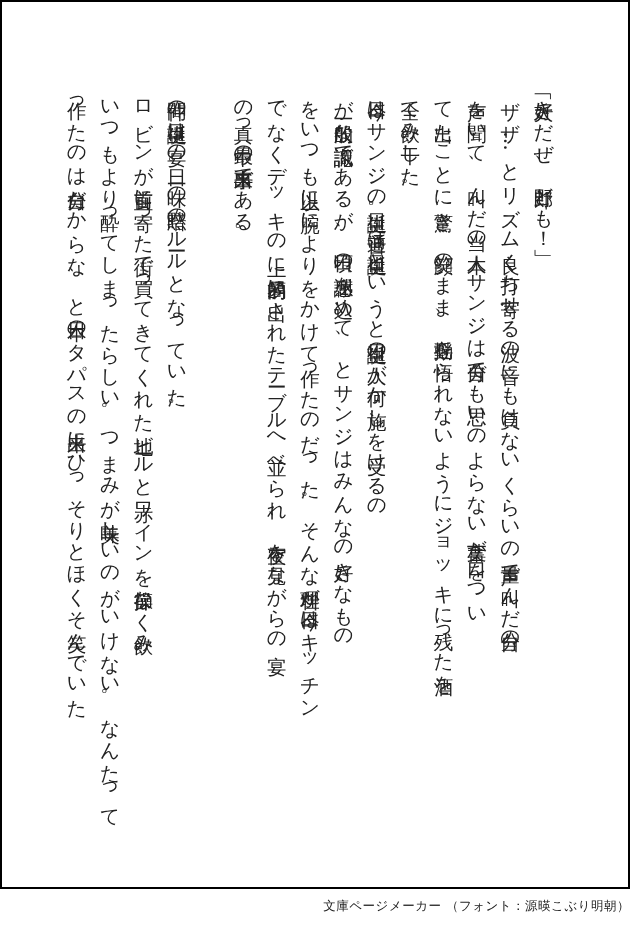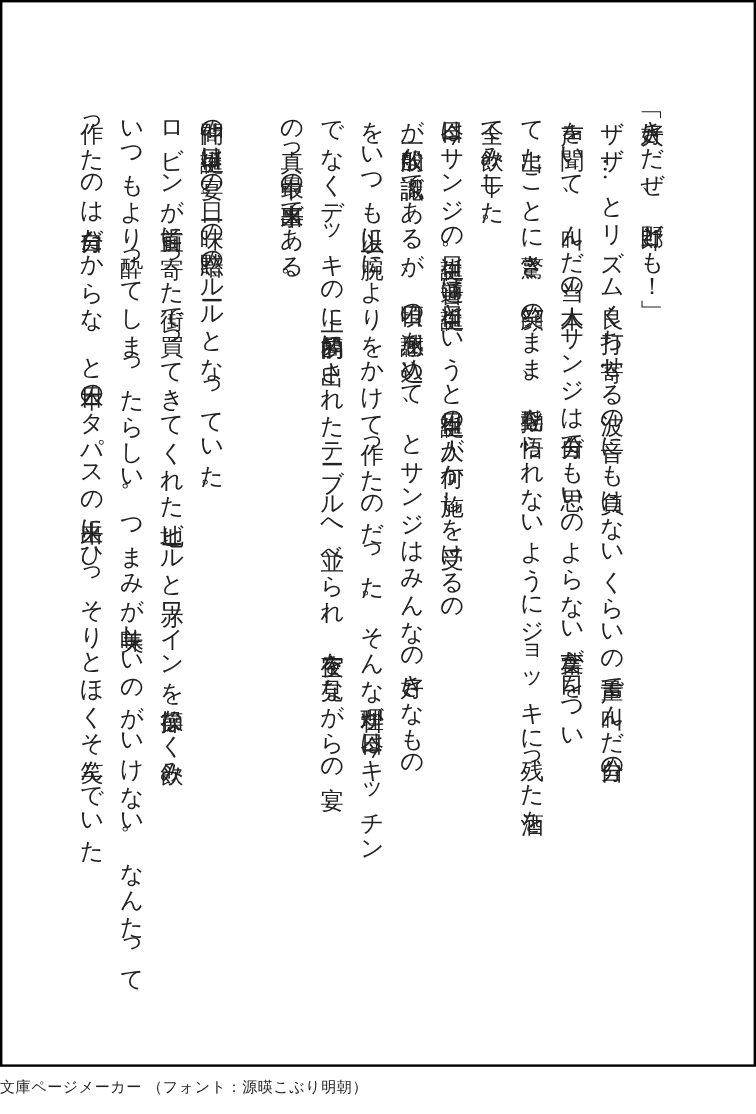--- a/index.html
+++ b/index.html
@@ -36,21 +36,21 @@
     font-size: 19.5px;
     line-height: 33.35px;
     letter-spacing: 0;
     color: #222222;
   }
   .footer-caption {
     position: absolute;
     left: 0;
     top: 898px;
     width: 630px;
-    text-align: left;
+    text-align: right;
     font-size: 12.5px;
     letter-spacing: 0.5px;
     color: #222222;
   }
 </style>
 </head>
 <body>
 
 <div class="page">
   <div class="vtext">「大好きだぜ、野郎ども！」

